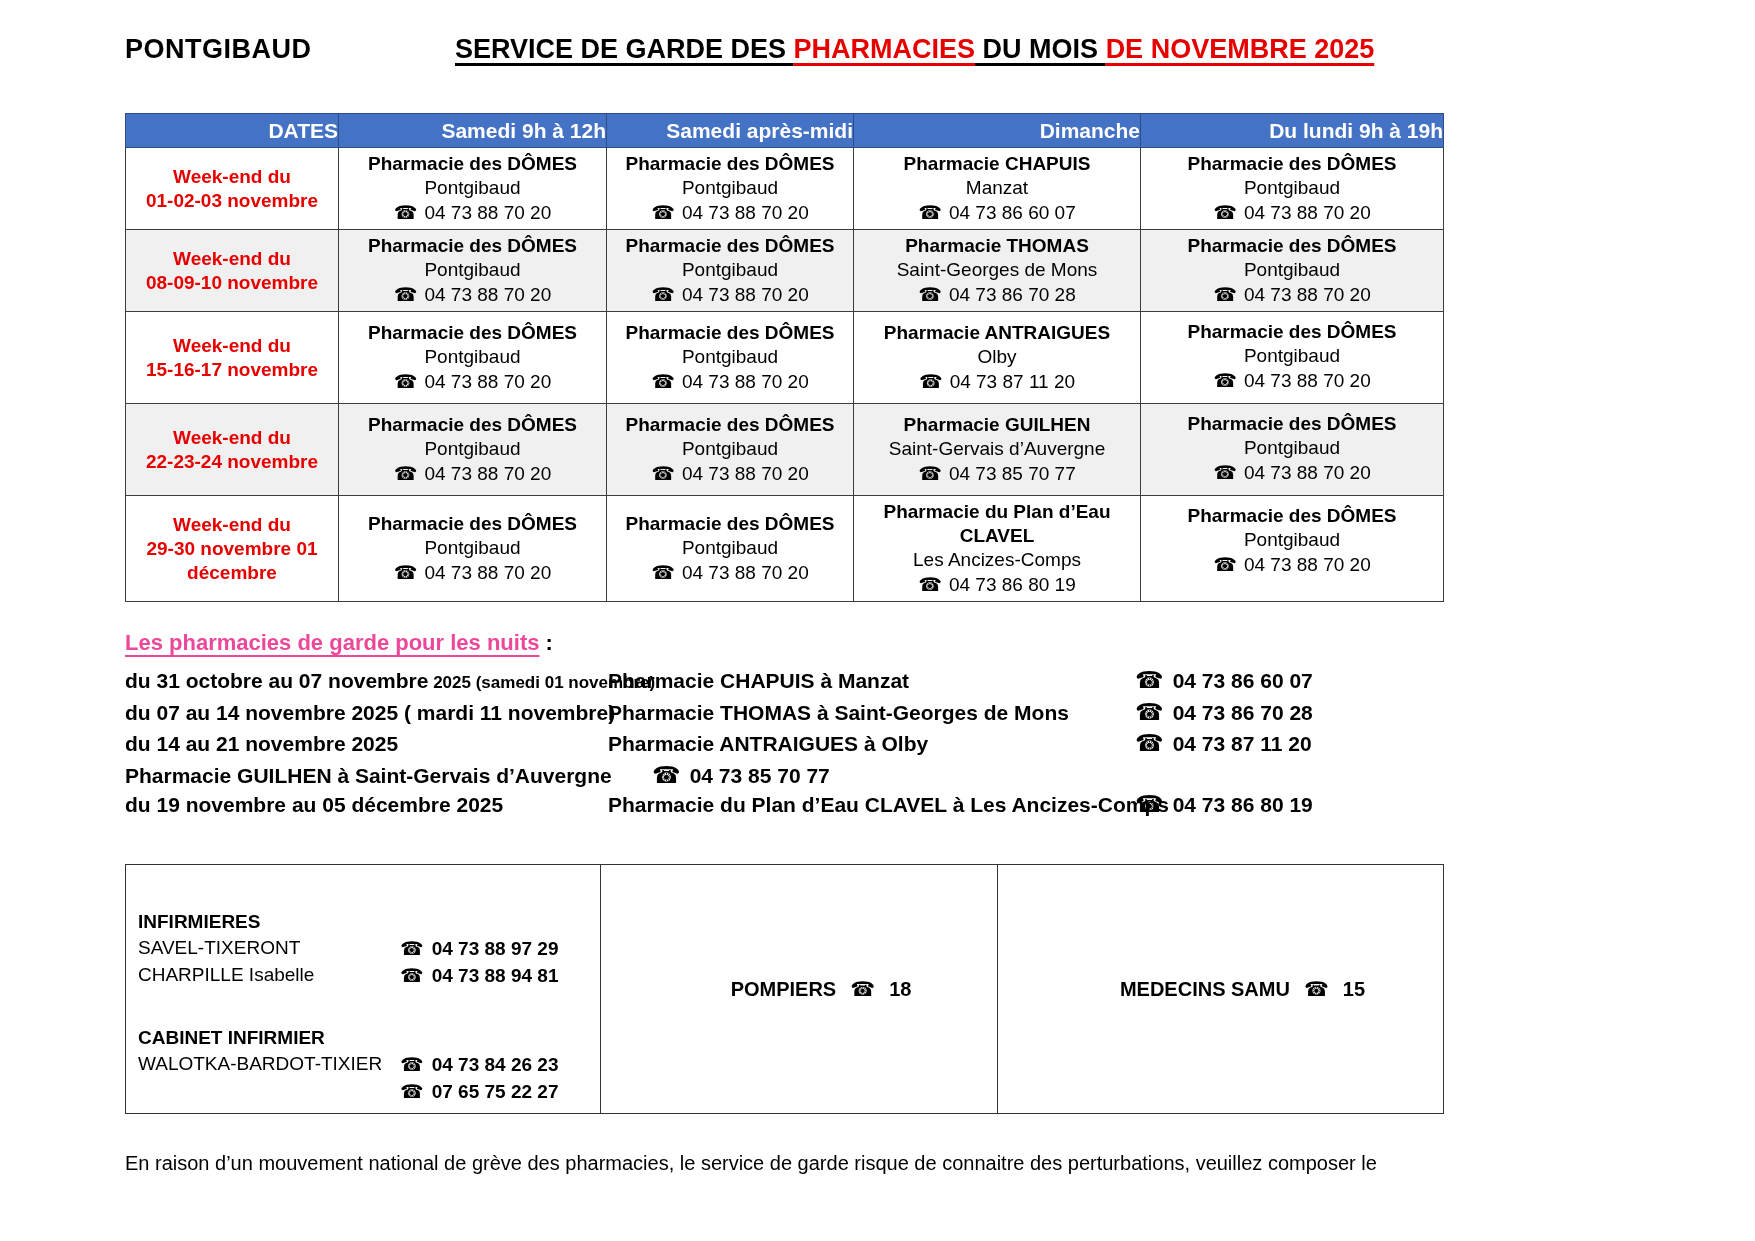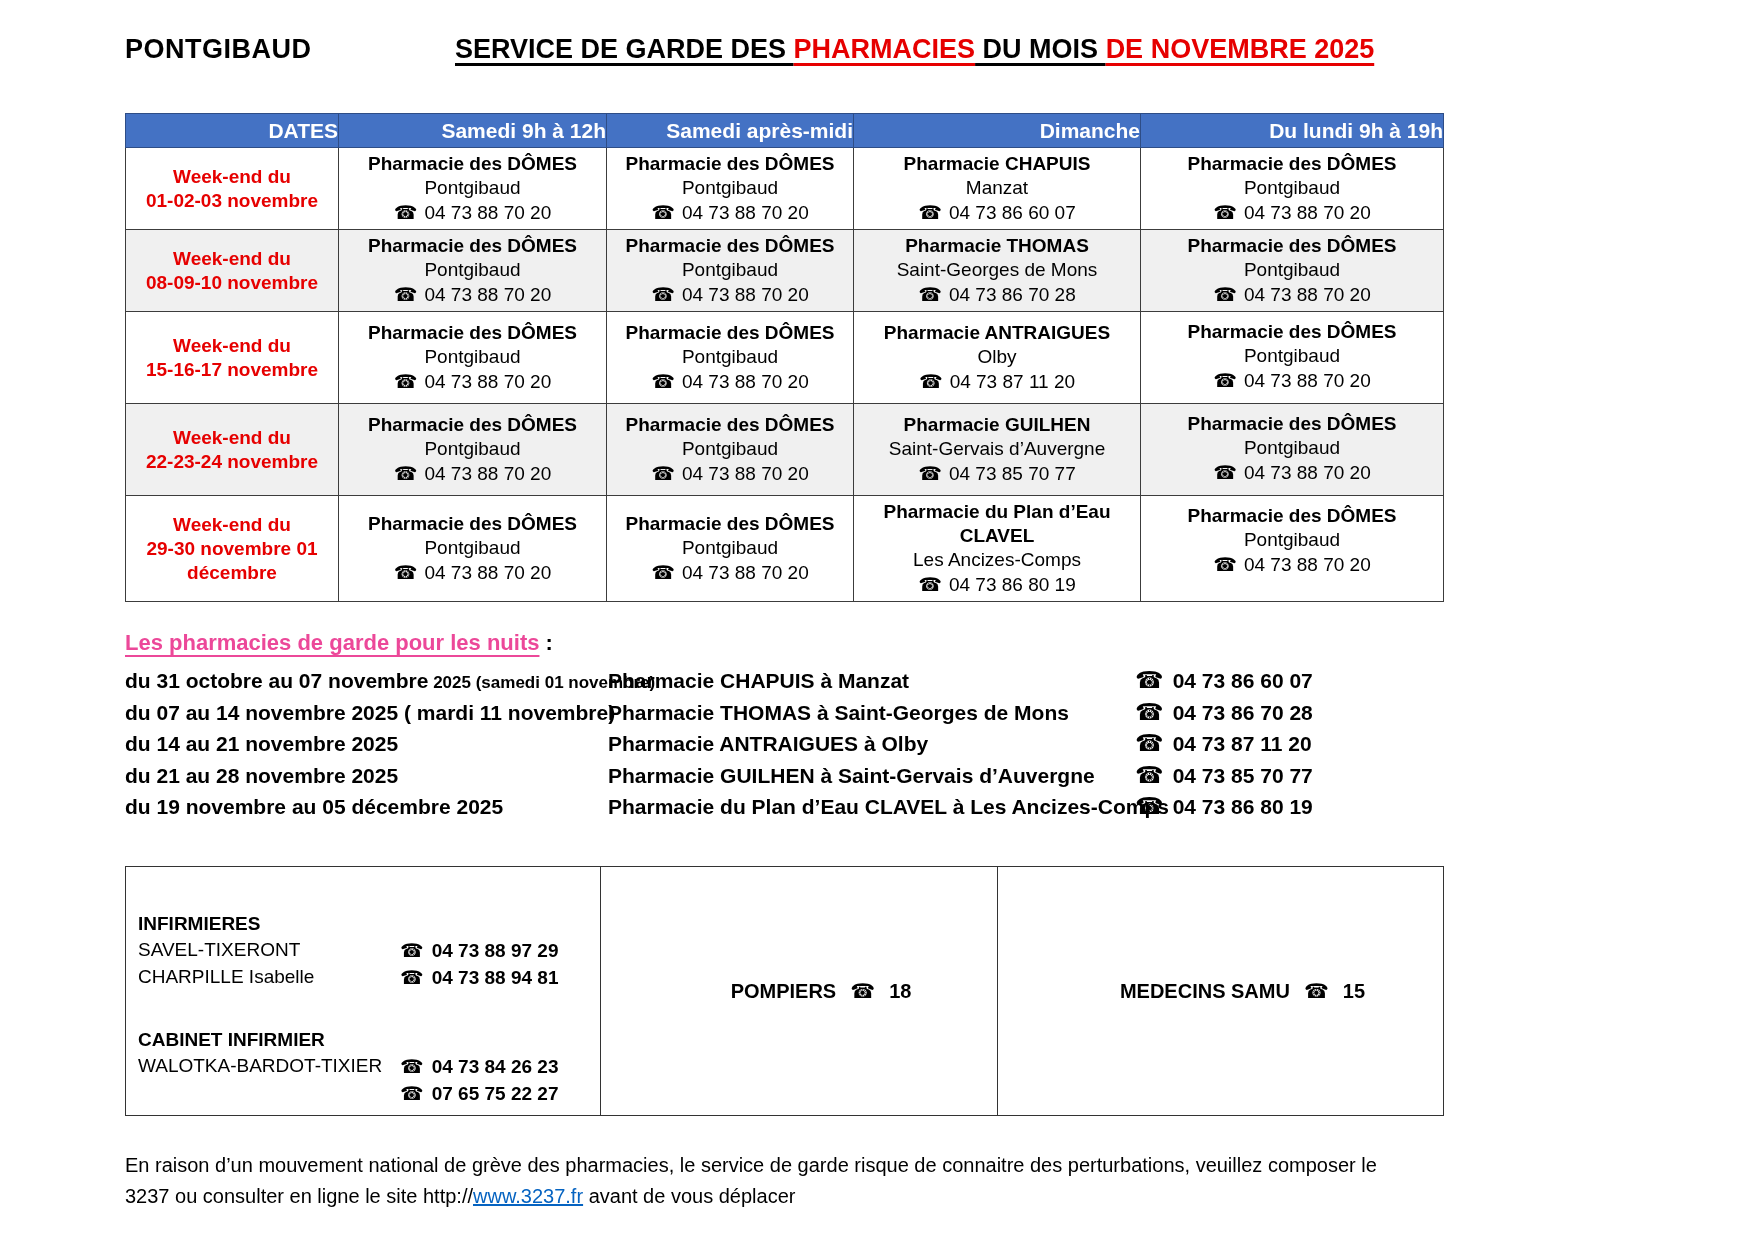--- a/index.html
+++ b/index.html
@@ -299,21 +299,20 @@
       </div>
       <div class="nrow">
         <div class="ndate"><span>du 14 au 21 novembre 2025</span><span class="nsmall"></span></div>
         <div class="nphar">Pharmacie ANTRAIGUES à Olby</div>
         <div class="nphone">
             <span class="ic">☎</span>
             <span>04 73 87 11 20</span>
           </div>
       </div>
       <div class="nrow">
-        <div class="ndate"><span>du 21 au 28 novembre 2025</span><span class="nsmall"></span></div>
         <div class="nphar">Pharmacie GUILHEN à Saint-Gervais d’Auvergne</div>
         <div class="nphone">
             <span class="ic">☎</span>
             <span>04 73 85 70 77</span>
           </div>
       </div>
       <div class="nrow">
         <div class="ndate"><span>du 19 novembre au 05 décembre 2025</span><span class="nsmall"></span></div>
         <div class="nphar">Pharmacie du Plan d’Eau CLAVEL à Les Ancizes-Comps</div>
         <div class="nphone">
@@ -377,16 +376,15 @@
               <span class="ic">☎</span>
               <span>15</span>
             </span>
       </td>
     </tr>
   </tbody>
     </table>
 
   <div class="footer">
     <div>En raison d’un mouvement national de grève des pharmacies, le service de garde risque de connaitre des perturbations, veuillez composer le</div>
-    <div><span>3237 ou consulter en ligne le site http://</span><a class="link">www.3237.fr</a><span> avant de vous déplacer</span></div>
   </div>
 
 </div>
 
 </body></html>

